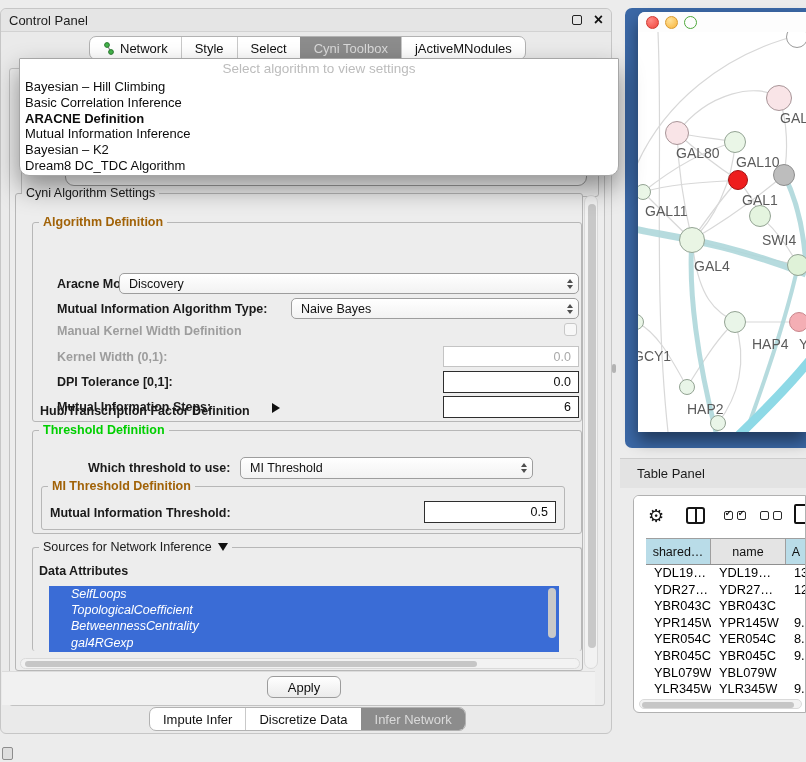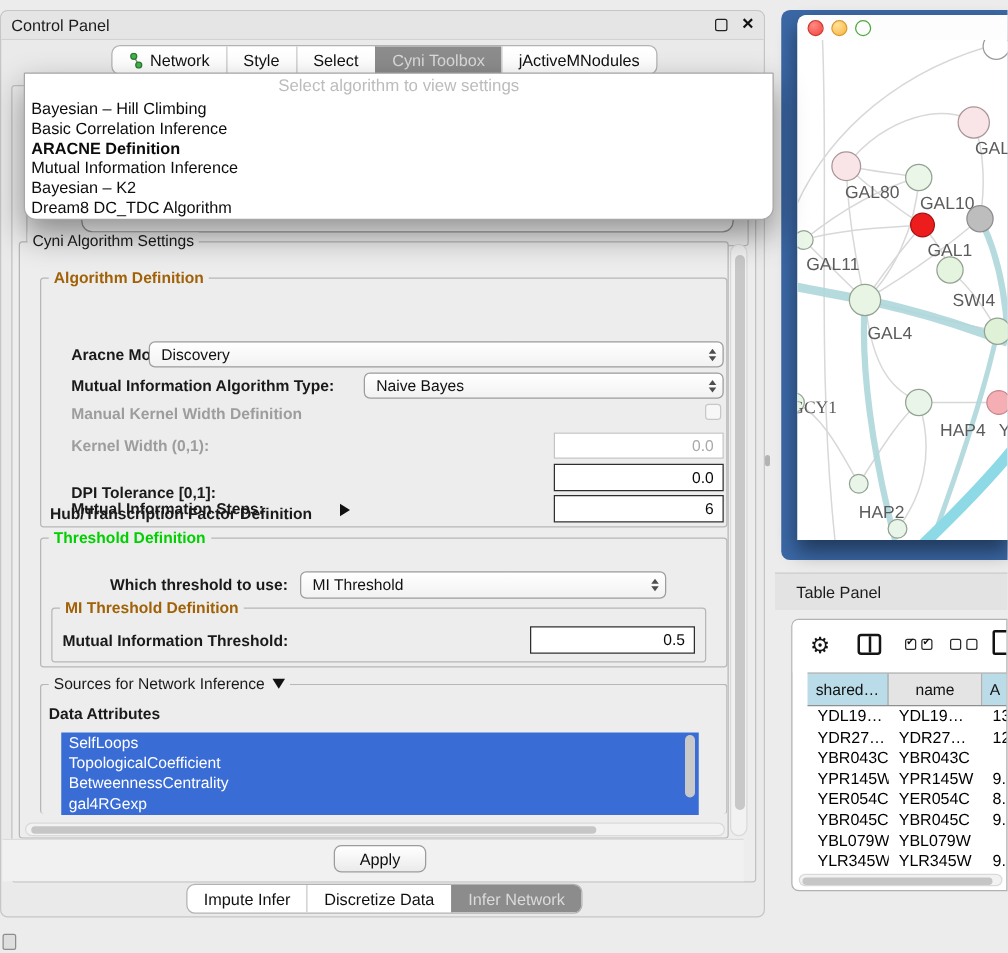--- a/index.html
+++ b/index.html
@@ -59,21 +59,21 @@
   .field{position:absolute;background:#fff;border:1.5px solid #2e2e2e;font-size:12.5px;color:#0a0a0a;
       display:flex;align-items:center;justify-content:flex-end;padding:0 7px;}
   .field.dis{border:1px solid #c4c4c4;color:#a9a9a9;}
 
   .checkbox{position:absolute;width:13px;height:13px;border:1px solid #c8c8c8;border-radius:3px;background:#f7f7f7;}
 
   .arrow-right{display:inline-block;width:0;height:0;border-top:5.5px solid transparent;border-bottom:5.5px solid transparent;border-left:8px solid #111;}
   .arrow-down{display:inline-block;width:0;height:0;border-left:5.5px solid transparent;border-right:5.5px solid transparent;border-top:8px solid #111;}
 
   .attr-list{position:absolute;background:#3a6cd6;overflow:hidden;}
-  .attr-item{height:16.2px;line-height:16.2px;padding-left:6px;font-size:12.5px;color:#fff;white-space:nowrap;}
+  .attr-item{height:16.2px;line-height:16.2px;padding-left:22px;font-size:12.5px;color:#fff;white-space:nowrap;font-style:italic;}
   .attr-thumb{position:absolute;right:3px;top:2px;width:8px;height:50px;background:#c9c9c9;border-radius:4px;}
 
   .scrolltrack-v{position:absolute;background:#f2f2f2;border:1px solid #dadada;border-radius:7px;}
   .scrollthumb-v{position:absolute;background:#c8c8c8;border-radius:5px;}
   .scrolltrack-h{position:absolute;background:#f2f2f2;border:1px solid #dadada;border-radius:6px;}
   .scrollthumb-h{position:absolute;background:#c6c6c6;border-radius:4px;}
 
   .btn{position:absolute;background:linear-gradient(#ffffff,#ebebeb);border:1px solid #9c9c9c;border-radius:6px;
       font-size:13px;color:#111;display:flex;align-items:center;justify-content:center;}
   .apply-strip{position:absolute;left:1px;top:662px;width:593px;height:34px;background:#f1f1f1;border-top:1px solid #dcdcdc;}
@@ -190,21 +190,21 @@
       </div>
 
       <span class="lbl dis" style="left:24px;top:101px;">Manual Kernel Width Definition</span>
       <span class="checkbox" style="left:531px;top:100px;"></span>
 
       <span class="lbl dis" style="left:24px;top:127px;">Kernel Width (0,1):</span>
       <div class="field dis" style="left:410px;top:123px;width:136px;height:21px;">
         <span>0.0</span>
       </div>
 
-      <span class="lbl" style="left:24px;top:152px;margin-top:12px;">DPI Tolerance [0,1]:</span>
+      <span class="lbl" style="left:24px;top:152px;">DPI Tolerance [0,1]:</span>
       <div class="field" style="left:410px;top:148px;width:136px;height:22px;">
         <span>0.0</span>
       </div>
 
       <span class="lbl" style="left:24px;top:177px;">Mutual Information Steps:</span>
       <div class="field" style="left:410px;top:173px;width:136px;height:22px;">
         <span>6</span>
       </div>
     </div>
 
@@ -324,21 +324,21 @@
         <div class="net-node" style="left: 135px; top: 132px; width: 22px; height: 22px; background: rgb(189, 189, 189); border-color: rgb(141, 141, 141);"></div>
         <div class="net-node" style="left: 111px; top: 173px; width: 22px; height: 22px; background: rgb(228, 244, 223); border-color: rgb(147, 163, 147);"></div>
         <div class="net-label" style="left: 104px; top: 160px;">GAL1</div>
         <div class="net-node" style="left: -3px; top: 152px; width: 16px; height: 16px; background: rgb(234, 246, 231); border-color: rgb(147, 163, 147);"></div>
         <div class="net-label" style="left: 7px; top: 171px;">GAL11</div>
         <div class="net-node" style="left: 41px; top: 195px; width: 26px; height: 26px; background: rgb(233, 245, 228); border-color: rgb(147, 163, 147);"></div>
         <div class="net-label" style="left: 56px; top: 226px;">GAL4</div>
         <div class="net-node" style="left: 149px; top: 222px; width: 22px; height: 22px; background: rgb(223, 242, 216); border-color: rgb(147, 163, 147);"></div>
         <div class="net-label" style="left: 124px; top: 200px;">SWI4</div>
         <div class="net-node" style="left: -10px; top: 282px; width: 16px; height: 16px; background: rgb(234, 246, 231); border-color: rgb(147, 163, 147);"></div>
-        <div class="net-label" style="left: -5px; top: 287px; font-family: Liberation Serif, serif;">GCY1</div>
+        <div class="net-label" style="left: -5px; top: 316px;">GCY1</div>
         <div class="net-node" style="left: 86px; top: 279px; width: 22px; height: 22px; background: rgb(233, 245, 232); border-color: rgb(147, 163, 147);"></div>
         <div class="net-label" style="left: 99px; top: 304px; margin-left: 15px;">HAP4</div>
         <div class="net-node" style="left: 151px; top: 280px; width: 20px; height: 20px; background: rgb(244, 174, 180); border-color: rgb(200, 134, 140);"></div>
         <div class="net-label" style="left: 161px; top: 304px;">Y</div>
         <div class="net-node" style="left: 41px; top: 347px; width: 16px; height: 16px; background: rgb(233, 245, 232); border-color: rgb(147, 163, 147);"></div>
         <div class="net-label" style="left: 49px; top: 369px;">HAP2</div>
         <div class="net-node" style="left: 72px; top: 383px; width: 16px; height: 16px; background: rgb(233, 245, 232); border-color: rgb(147, 163, 147);"></div>
       </div>
   </div>
 </div>

